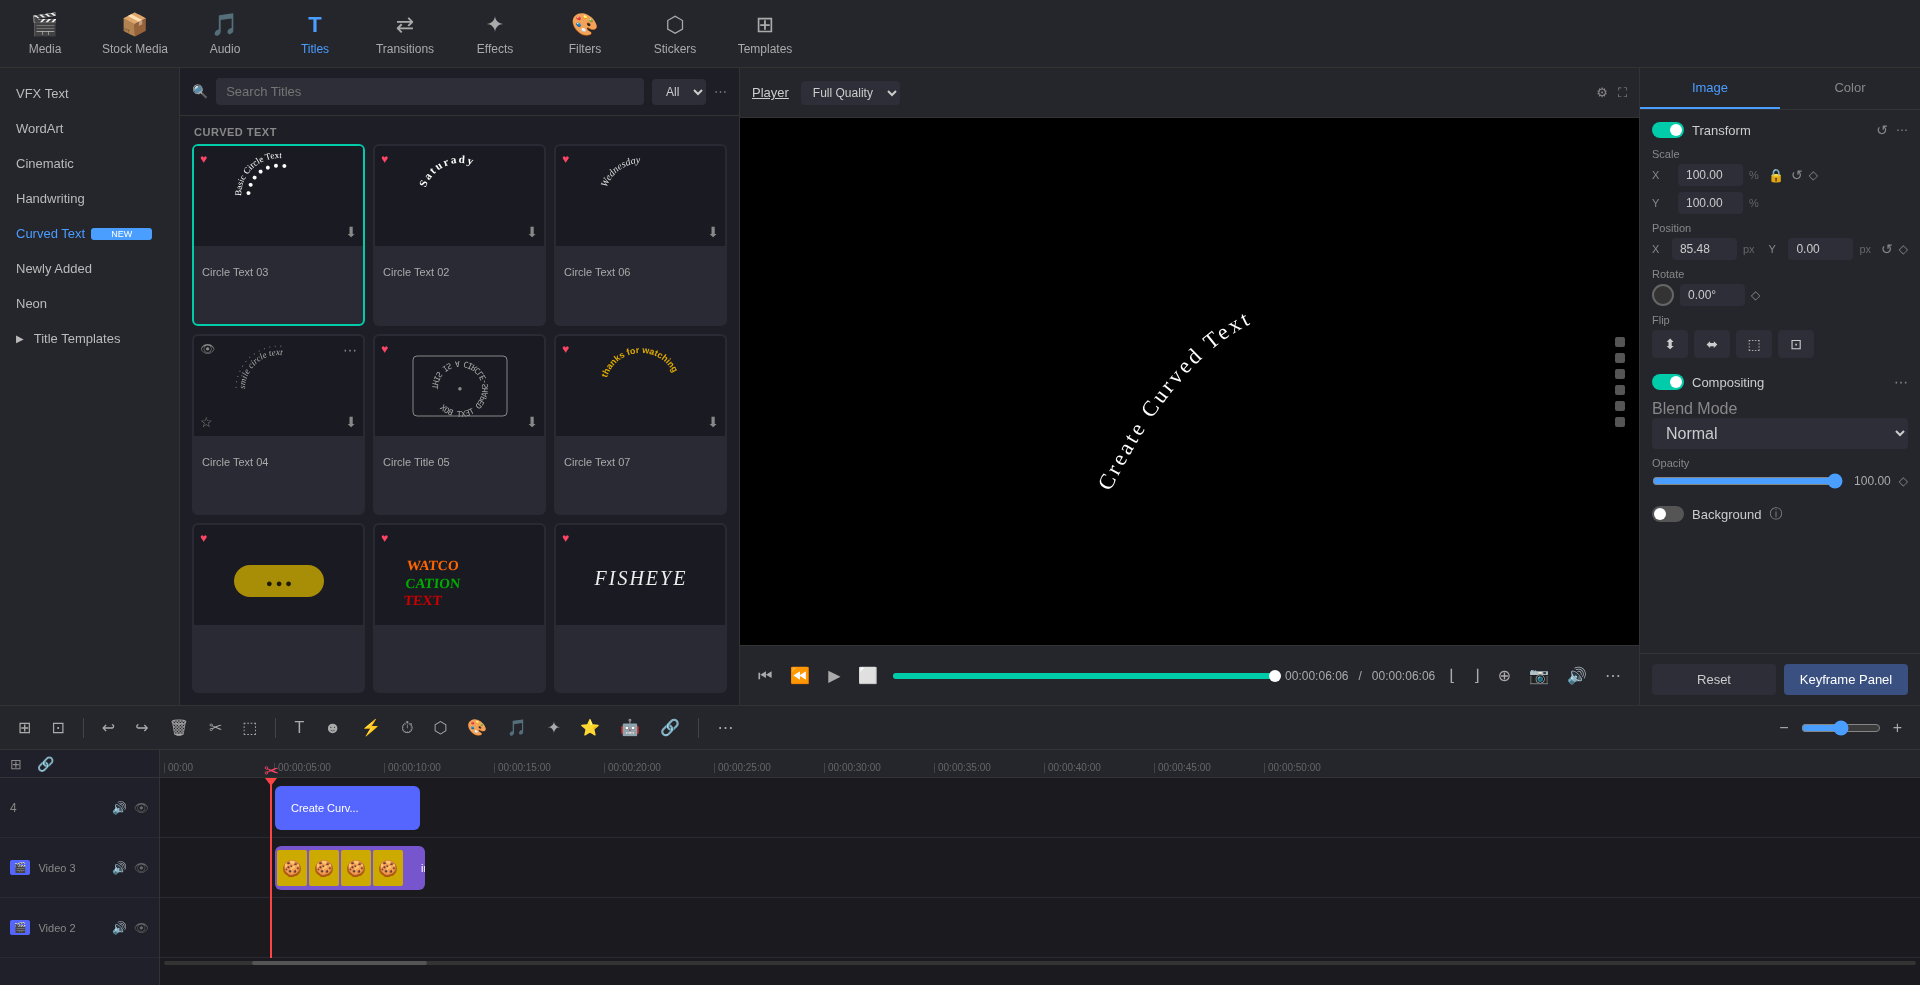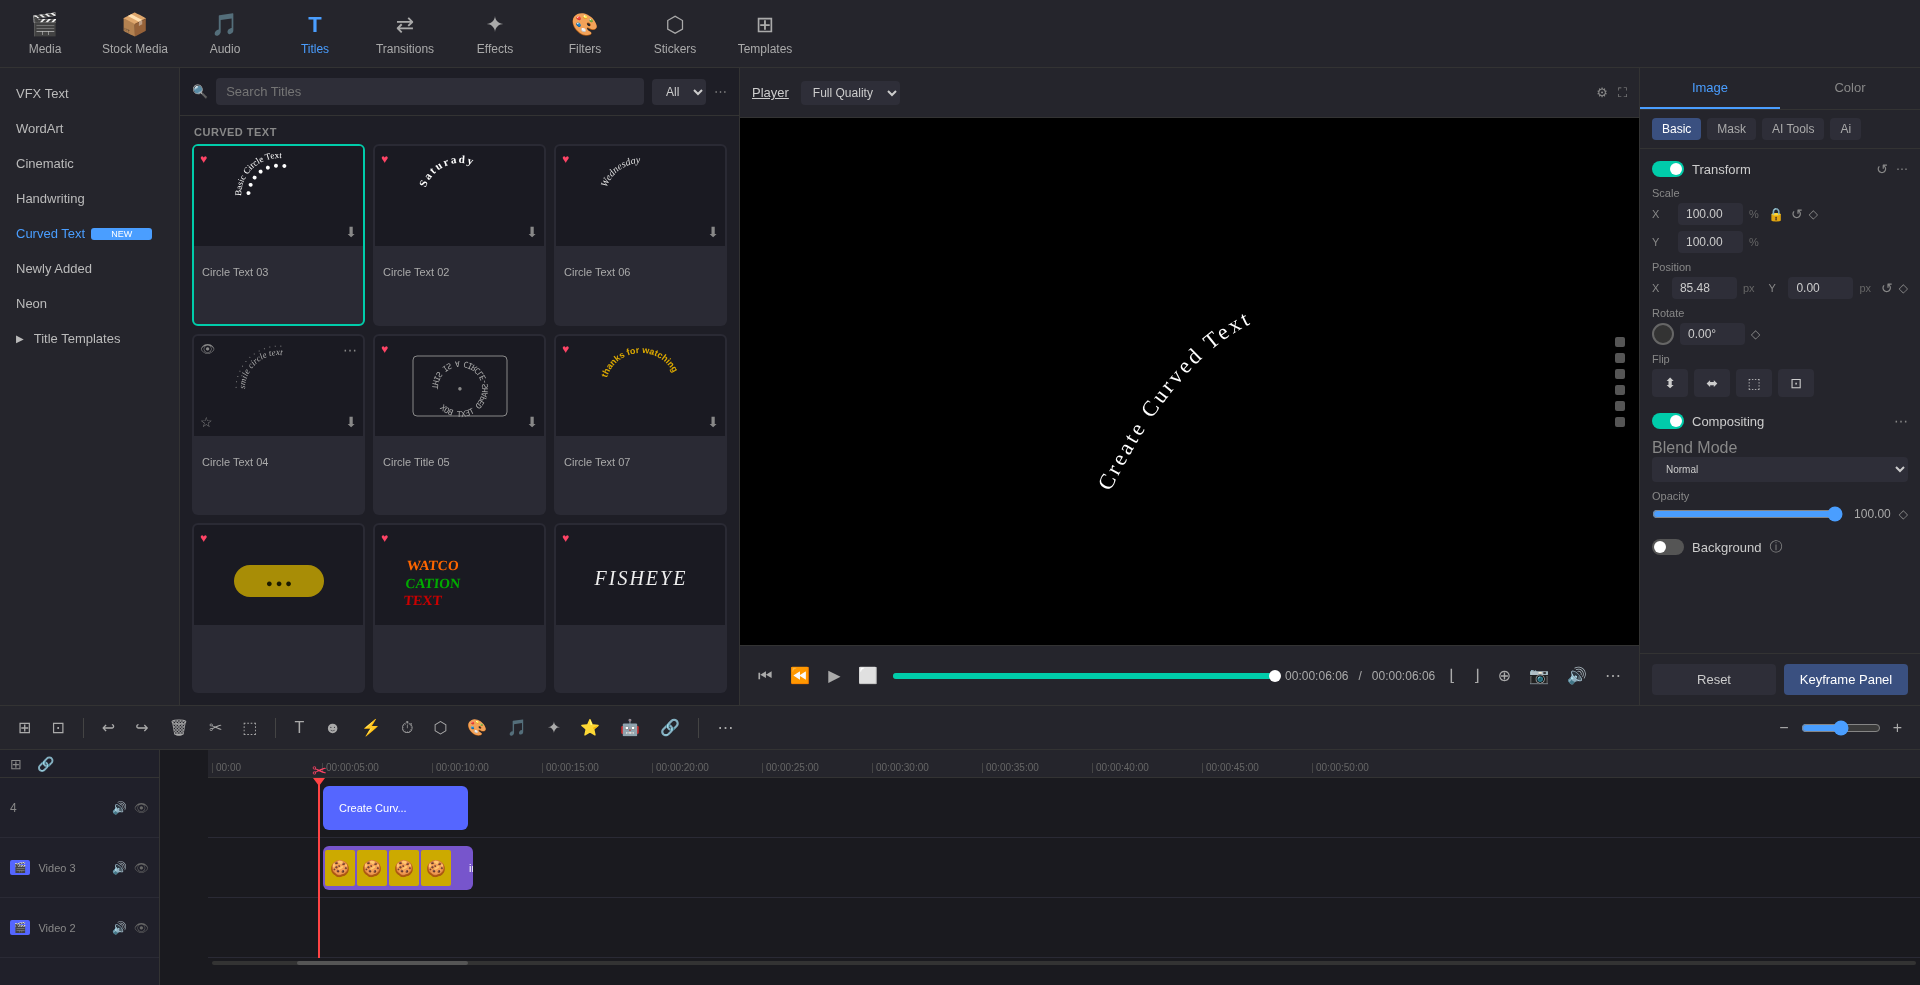--- a/index.html
+++ b/index.html
@@ -443,21 +443,21 @@
       text-align: right;
     }
 
     .blend-select {
       width: 100%;
       background: #2e2e38;
       border: none;
       color: #ccc;
       padding: 6px 10px;
       border-radius: 4px;
-      font-size: 10px;
+      font-size: 16px;
       cursor: pointer;
     }
 
     .panel-footer {
       display: flex;
       gap: 8px;
       padding: 10px 12px;
       border-top: 1px solid #333;
     }
     .footer-btn {
@@ -534,21 +534,20 @@
       display: flex;
       gap: 6px;
       margin-left: auto;
       color: #666;
     }
 
     .tl-right {
       flex: 1;
       overflow-x: auto;
       position: relative;
-      margin-left: 48px;
     }
 
     .tl-ruler {
       height: 28px;
       background: #25252c;
       border-bottom: 1px solid #333;
       display: flex;
       align-items: flex-end;
       padding: 0 4px 4px;
       position: relative;
@@ -906,26 +905,20 @@
       <button class="ctrl-btn">⋯</button>
     </div>
   </div>
 
   <div class="right-panel">
     <div class="panel-tabs">
       <div class="panel-tab active">Image</div>
       <div class="panel-tab">Color</div>
     </div>
 
-    <div class="sub-tabs">
-      <div class="sub-tab active">Basic</div>
-      <div class="sub-tab">Mask</div>
-      <div class="sub-tab">AI Tools</div>
-      <div class="sub-tab">Ai</div>
-    </div>
 
     <div class="panel-content">
 
       <div class="panel-section">
         <div class="section-header">
           <div class="toggle-on"></div>
           <span class="section-title">Transform</span>
           <span class="section-reset">↺</span>
           <span style="color:#888;cursor:pointer;font-size:12px;">⋯</span>
         </div>

